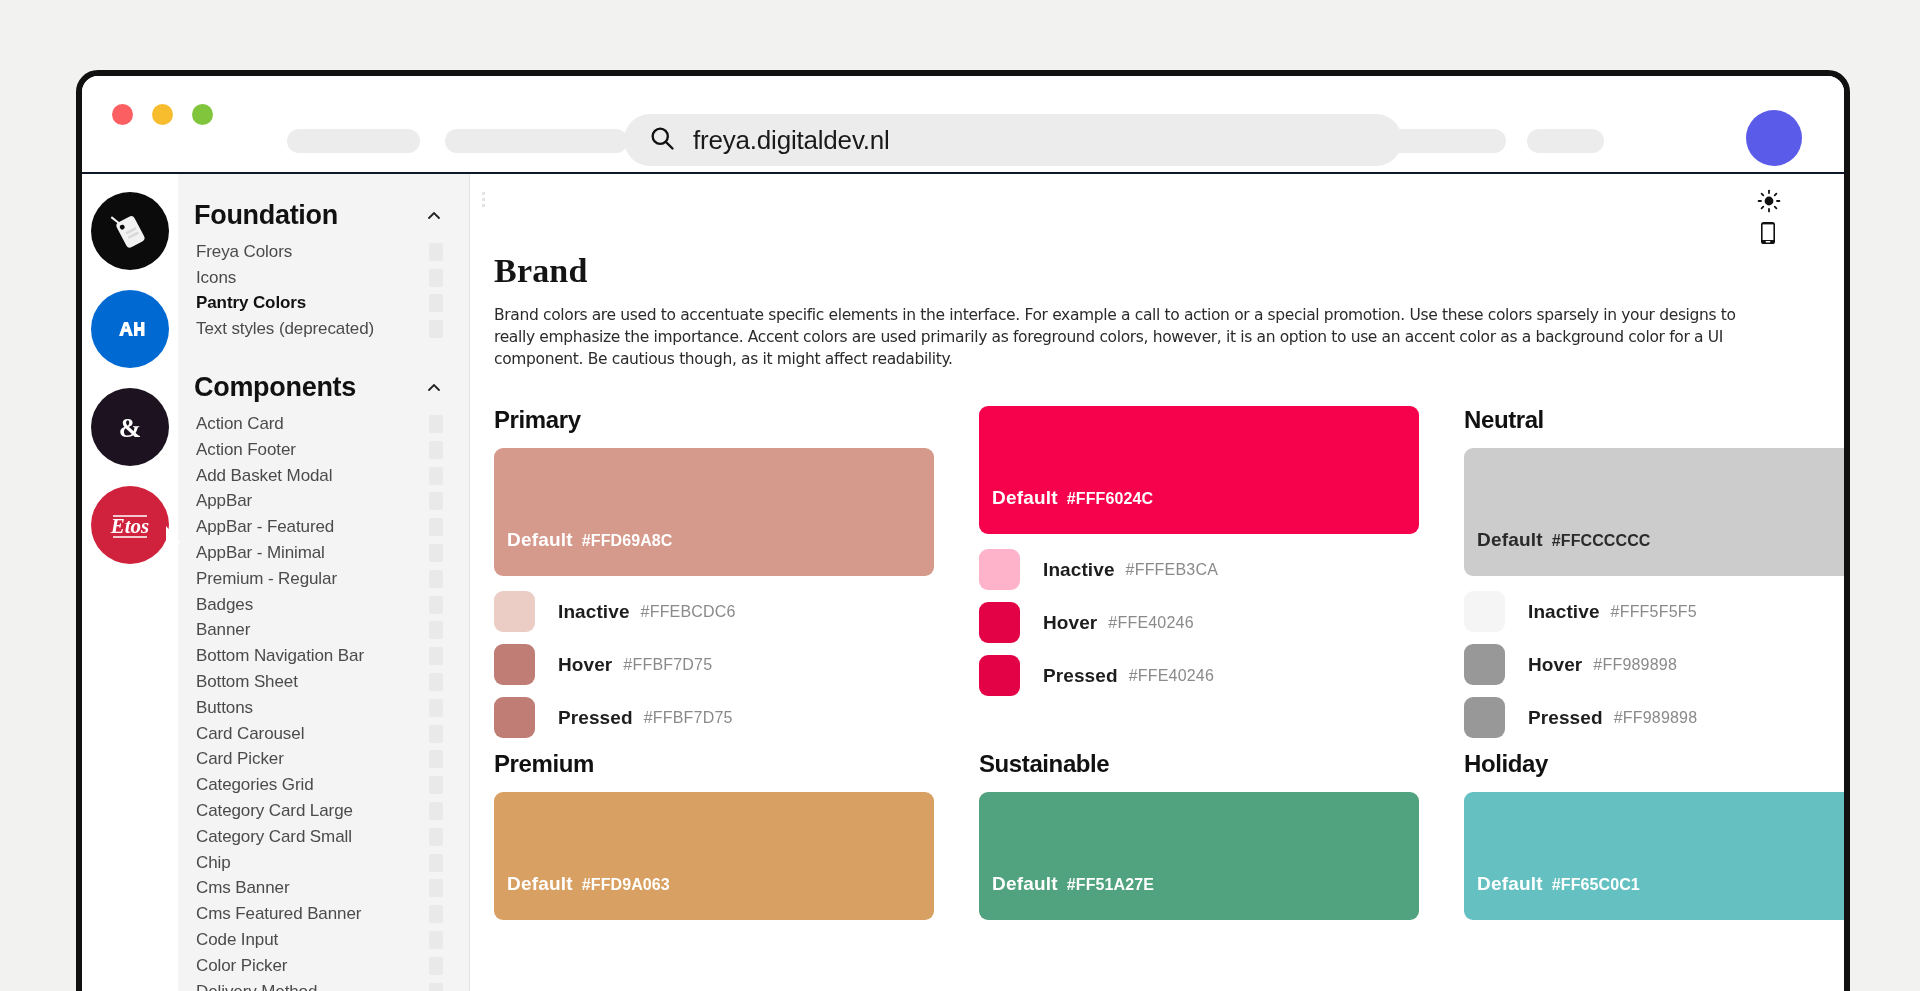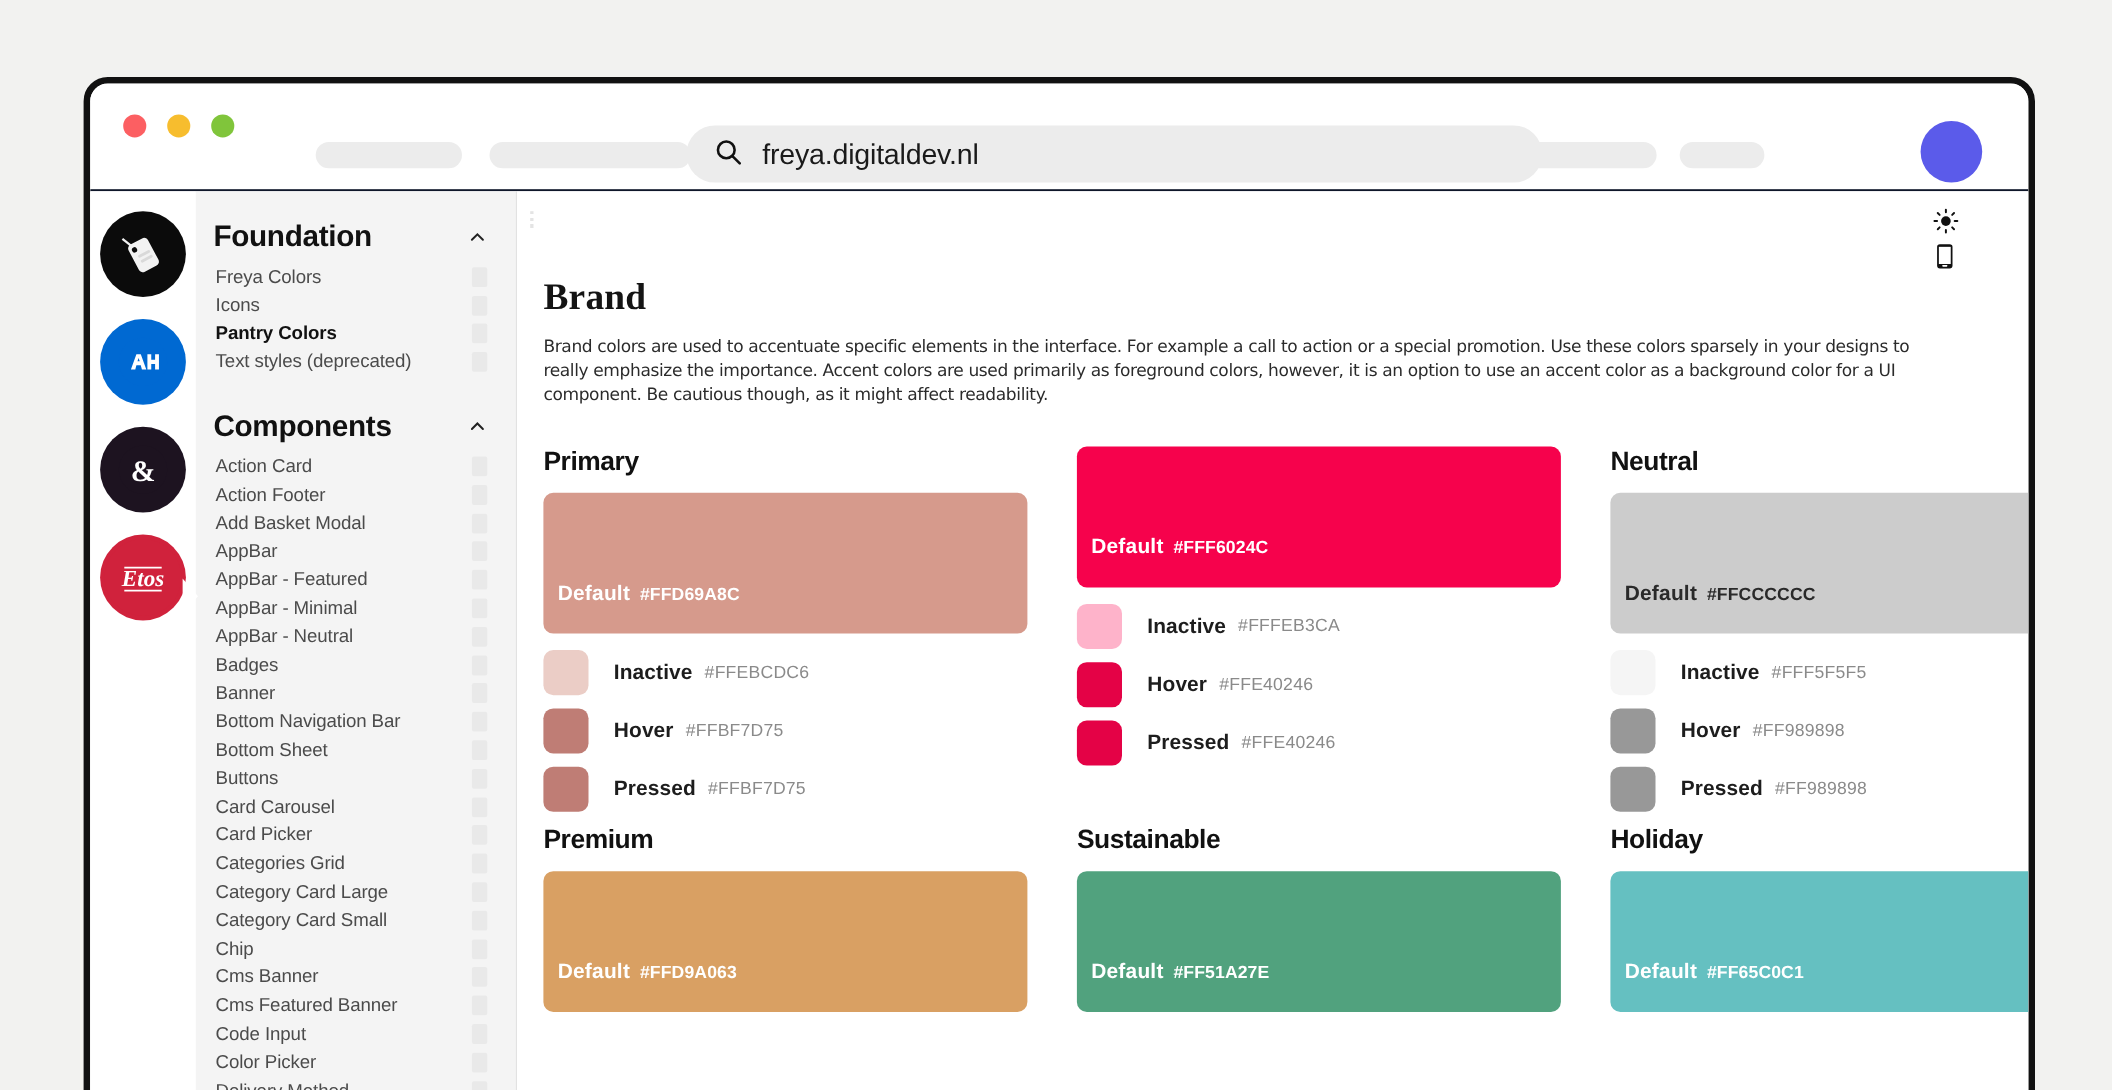--- a/index.html
+++ b/index.html
@@ -286,21 +286,21 @@
             </div>
             <div class="sb-item">
               <span class="sb-item-label">AppBar - Featured</span>
               <span class="sb-scrollmark"></span>
             </div>
             <div class="sb-item">
               <span class="sb-item-label">AppBar - Minimal</span>
               <span class="sb-scrollmark"></span>
             </div>
             <div class="sb-item">
-              <span class="sb-item-label">AppBar - Neutral</span>
+              <span class="sb-item-label">Premium - Regular</span>
               <span class="sb-scrollmark"></span>
             </div>
             <div class="sb-item">
               <span class="sb-item-label">Badges</span>
               <span class="sb-scrollmark"></span>
             </div>
             <div class="sb-item">
               <span class="sb-item-label">Banner</span>
               <span class="sb-scrollmark"></span>
             </div>

